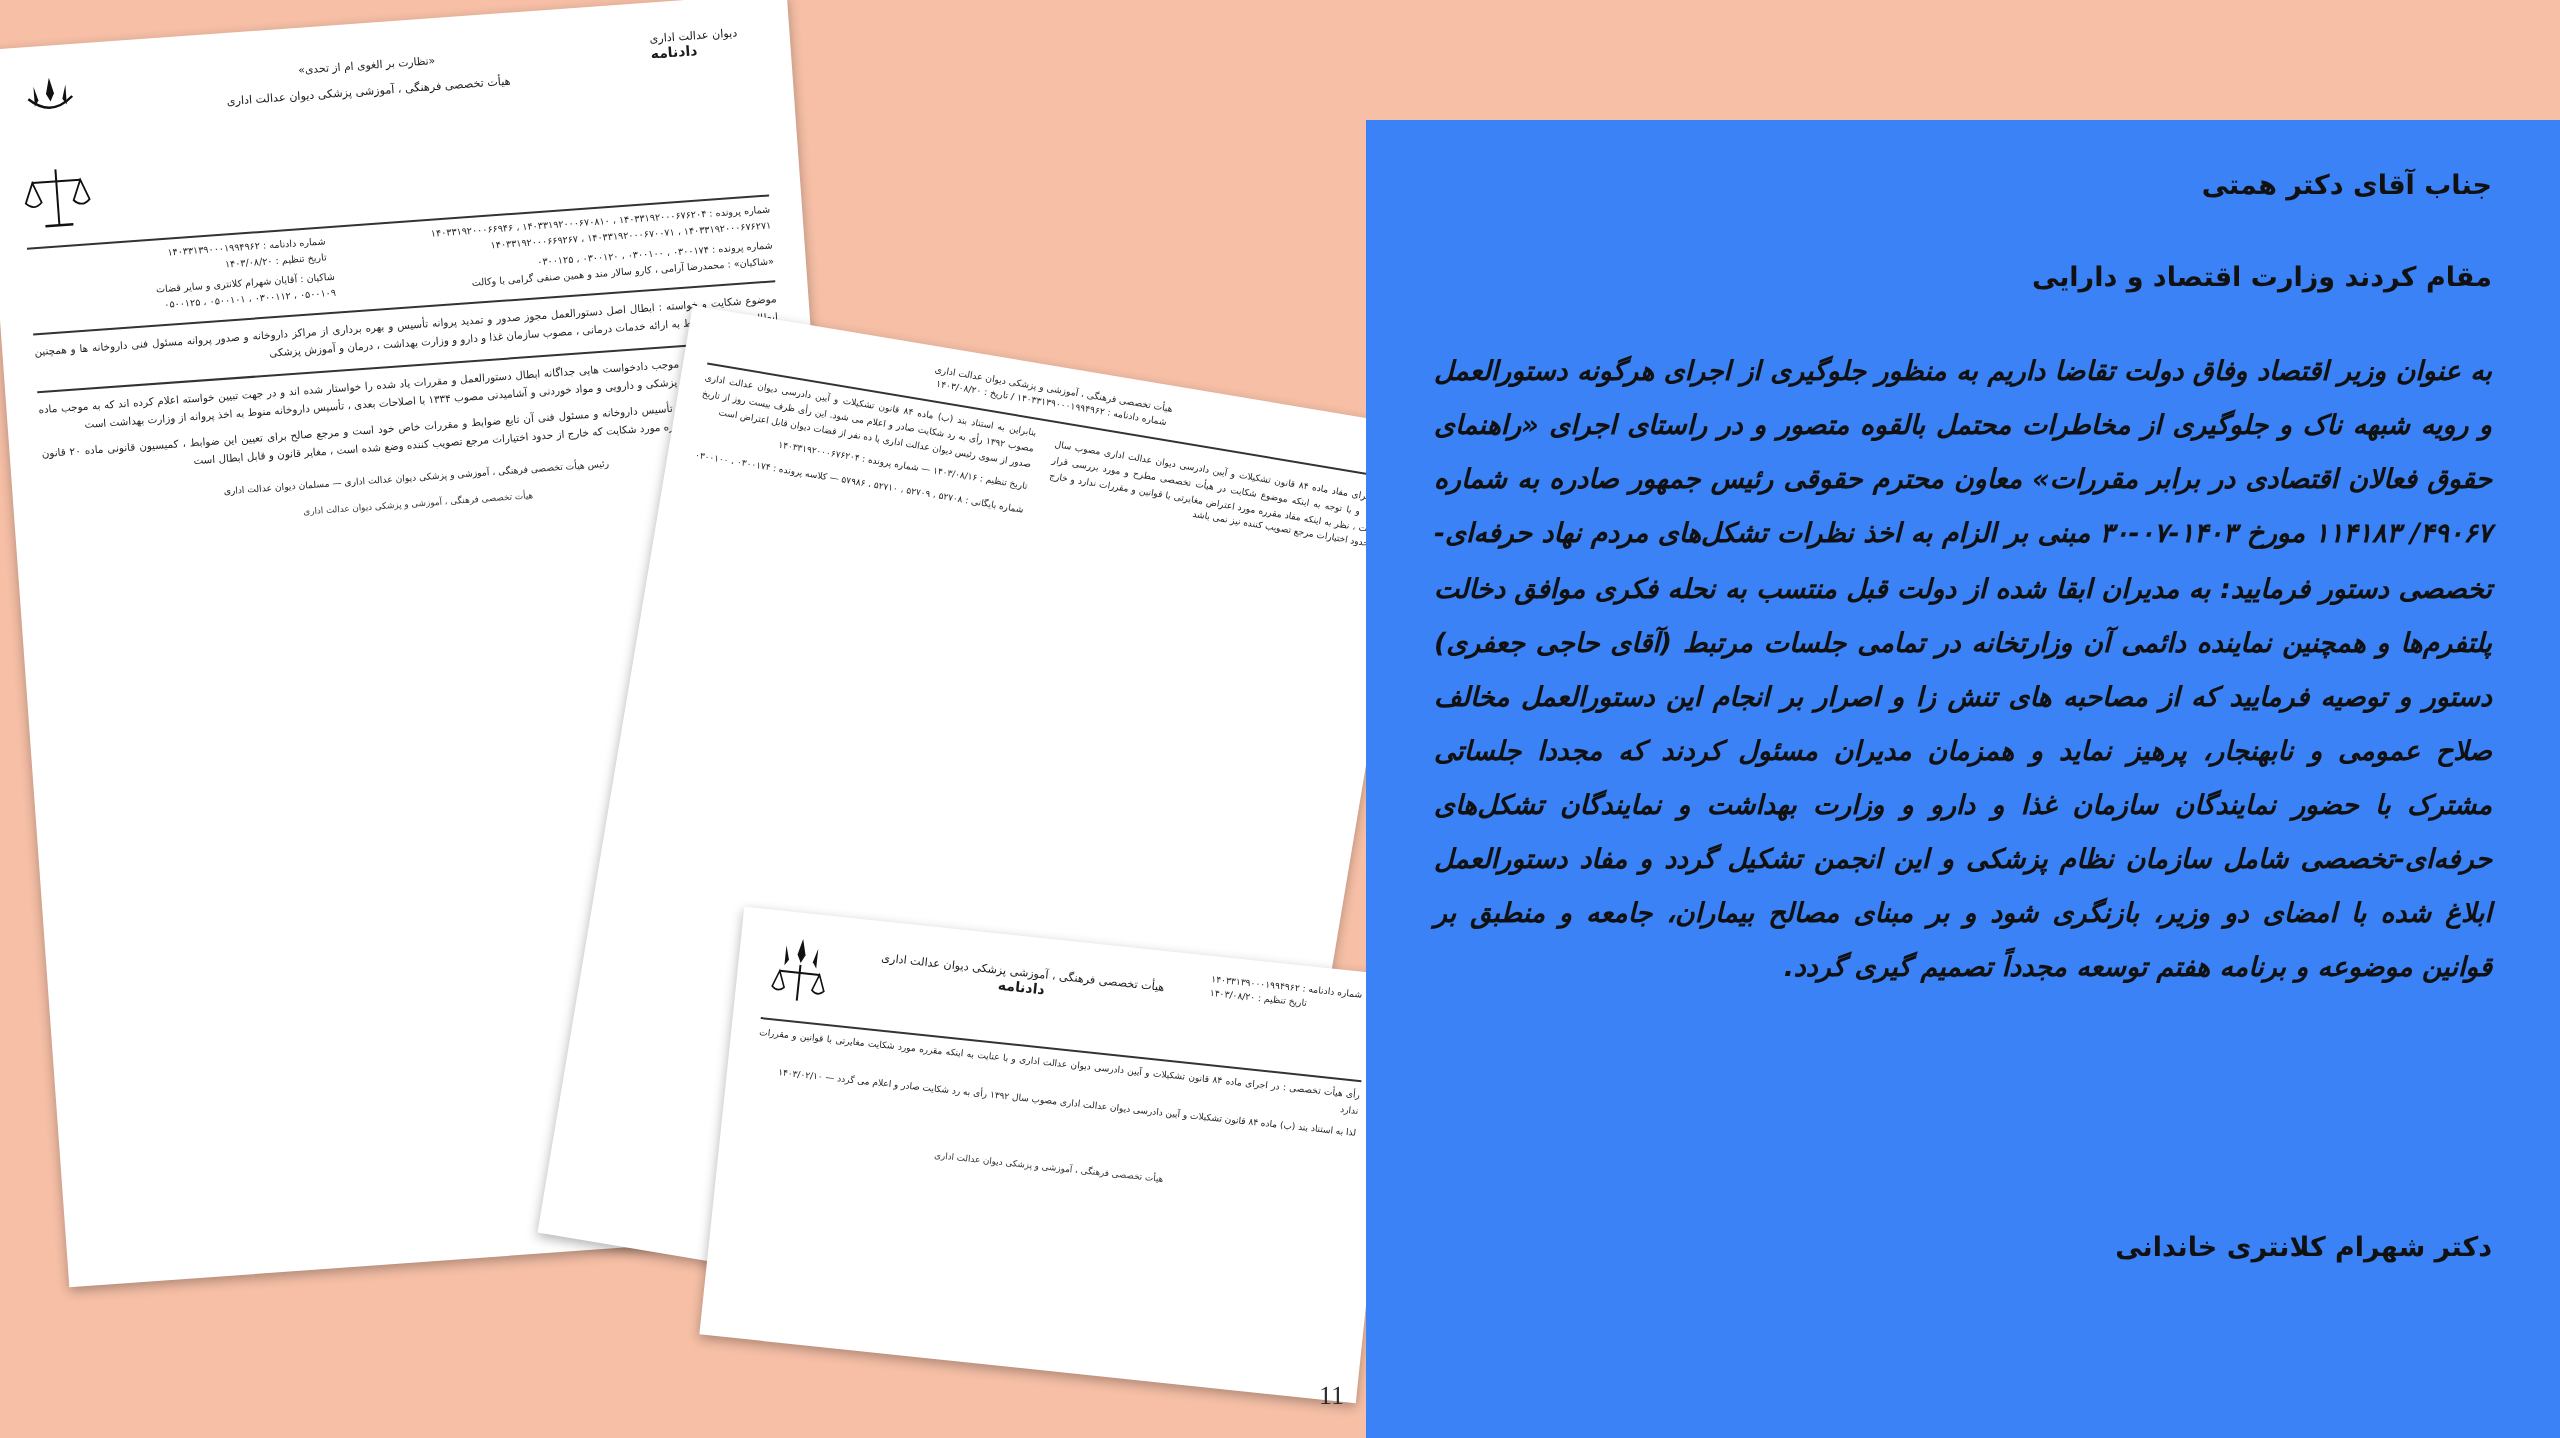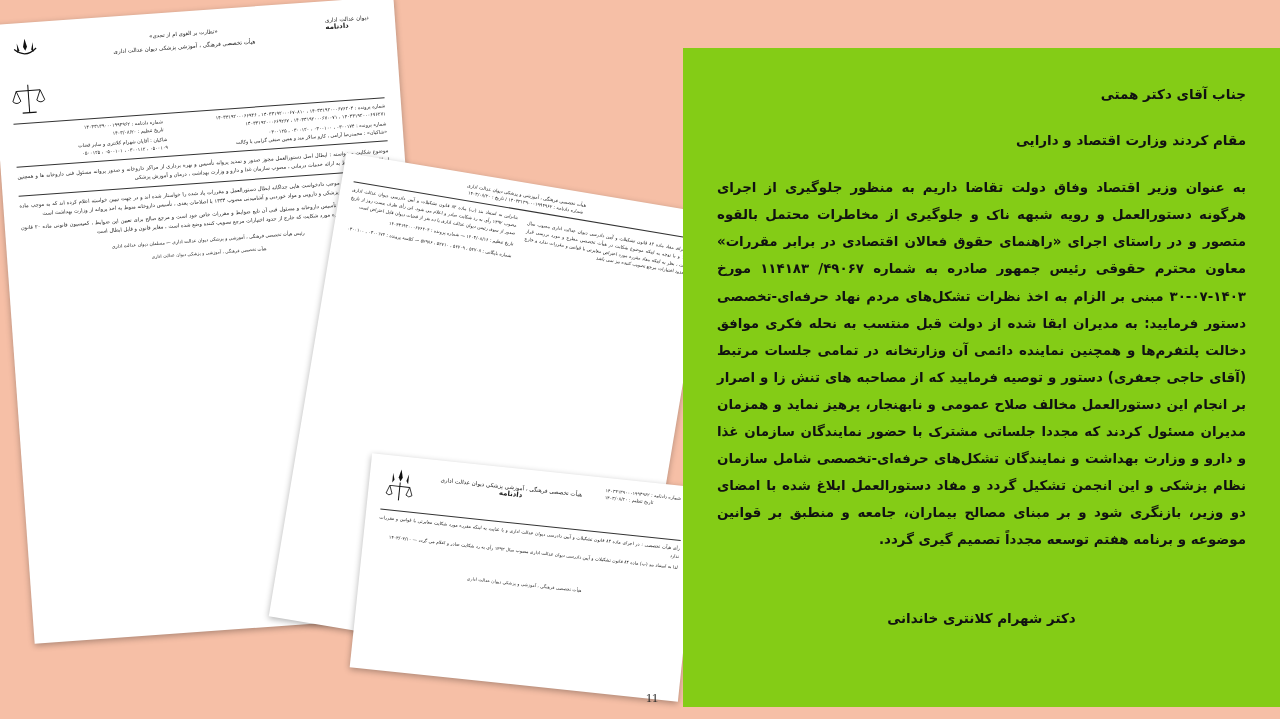--- a/index.html
+++ b/index.html
@@ -13,64 +13,63 @@
     overflow: hidden;
     background: #f6bfa6;
     font-family: "DejaVu Sans", sans-serif;
     position: relative;
   }
 
   
   .letter-panel {
     position: absolute;
     left: 683px;
-    top: 48px;
+    top: 60px;
     width: 597px;
     height: 659px;
-    background: #84cc16;
+    background: #3b82f6;
     box-sizing: border-box;
-    padding: 35px 34px 20px 34px;
+    padding: 22px 34px 20px 34px;
     direction: rtl;
     text-align: right;
   }
   .letter-line {
     font-size: 13.5px;
     font-weight: bold;
     color: #111;
     line-height: 1.75;
     margin: 0 0 22px 0;
   }
   .letter-body {
     font-size: 13.4px;
     font-weight: bold;
     color: #111;
     line-height: 2.02;
     margin: 0;
     text-align: justify;
     text-justify: inter-word;
+    font-style: italic;
   }
   .sign-block {
-    margin-top: 53px;
-    text-align: center;
+    margin-top: 114px;
   }
   .sign-line {
     font-size: 13.5px;
     font-weight: bold;
     color: #111;
     line-height: 1.8;
     margin: 0 0 30px 0;
   }
 
   
   .page-number {
     position: absolute;
     left: 632px;
     top: 690px;
     width: 40px;
-    text-align: center;
     font-size: 13px;
     color: #2b2b2b;
     font-family: "Liberation Serif", serif;
   }
 
   
   .scan {
     position: absolute;
     background: #ffffff;
     box-shadow: 0 2px 6px rgba(0,0,0,0.30);

